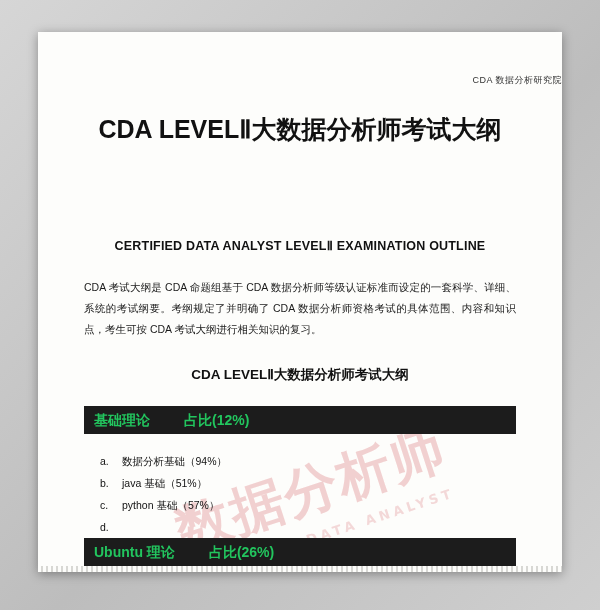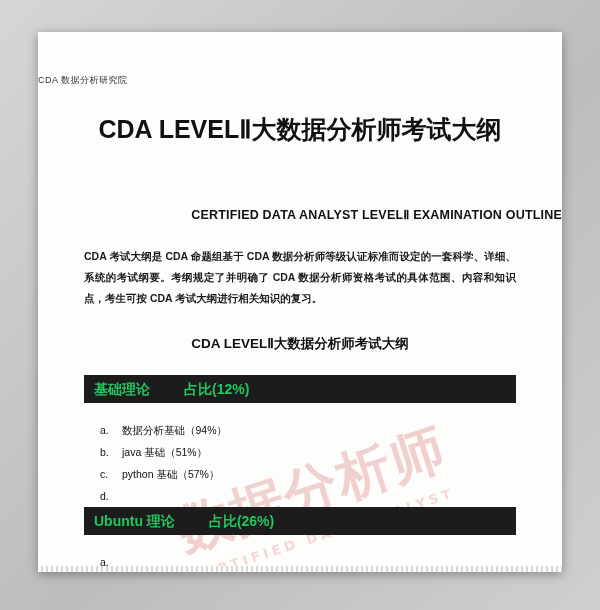--- a/index.html
+++ b/index.html
@@ -65,49 +65,48 @@
     font-family: "DejaVu Sans", sans-serif;
   }
   .watermark .wm-sub {
     display: block;
     font-size: 13px;
     letter-spacing: 4px;
     margin-top: 2px;
     color: #f2d2d2;
   }
   .header-line {
-    text-align: left;
+    text-align: right;
     font-size: 9px;
     color: #333;
     margin-top: 42px;
     letter-spacing: 0.5px;
   }
   .main-title {
     text-align: center;
     font-size: 25px;
     font-weight: bold;
     color: #111;
     margin-top: 26px;
     letter-spacing: 0px;
   }
   .sub-title-en {
-    text-align: right;
+    text-align: center;
     font-size: 12.5px;
     font-weight: bold;
     color: #111;
-    margin-top: 61px;
+    margin-top: 92px;
     letter-spacing: 0.2px;
   }
   .para {
     margin: 24px 46px 0 46px;
     font-size: 10.5px;
     line-height: 2.0;
     color: #1a1a1a;
     text-align: justify;
-    font-weight: bold;
   }
   .section-heading {
     text-align: center;
     font-size: 13.5px;
     font-weight: bold;
     color: #111;
     margin-top: 26px;
   }
   .bar {
     position: relative;

